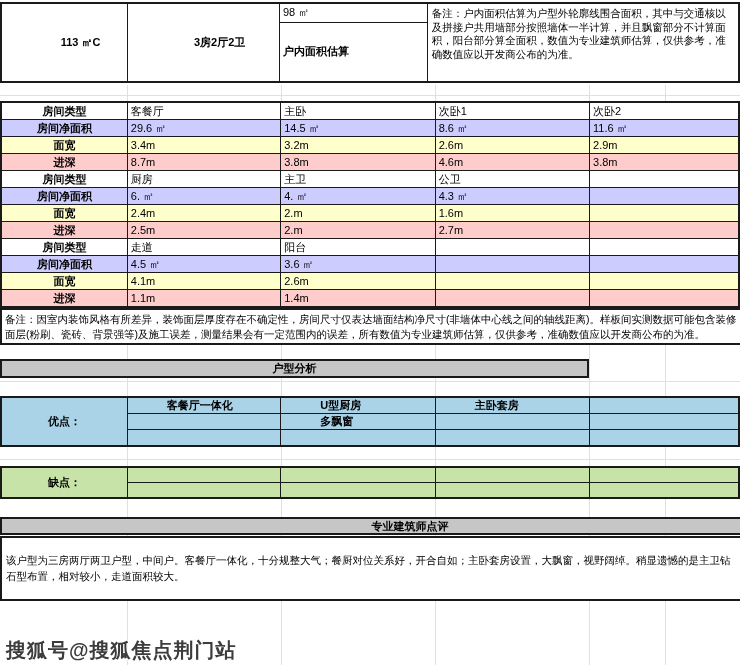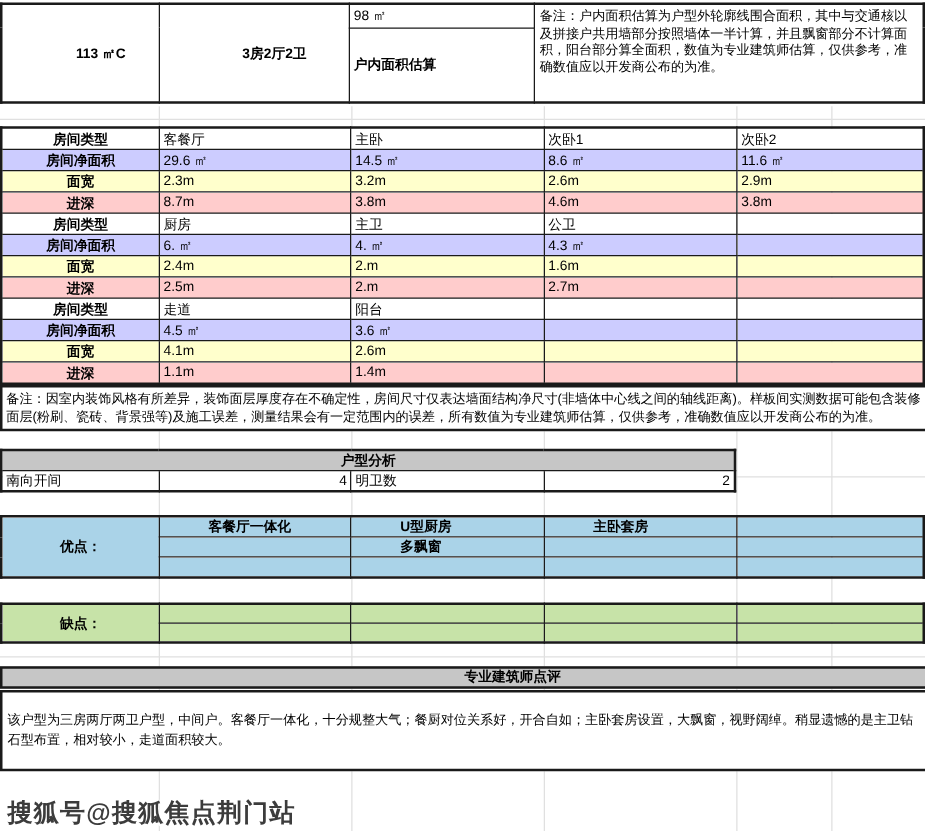--- a/index.html
+++ b/index.html
@@ -112,21 +112,21 @@
     </tr>
     <tr class="area">
       <td class="lbl">房间净面积</td>
       <td>29.6 ㎡</td>
       <td>14.5 ㎡</td>
       <td>8.6 ㎡</td>
       <td>11.6 ㎡</td>
     </tr>
     <tr class="width">
       <td class="lbl">面宽</td>
-      <td>2.3m</td>
+      <td>3.4m</td>
       <td>3.2m</td>
       <td>2.6m</td>
       <td>2.9m</td>
     </tr>
     <tr class="depth">
       <td class="lbl">进深</td>
       <td>8.7m</td>
       <td>3.8m</td>
       <td>4.6m</td>
       <td>3.8m</td>
@@ -198,26 +198,20 @@
     <colgroup>
         <col style="width:126px">
         <col style="width:153px">
         <col style="width:154px">
         <col style="width:152px">
       </colgroup>
     <tbody>
         <tr>
           <td colspan="4" class="ttl">户型分析</td>
         </tr>
-    <tr>
-      <td>南向开间</td>
-      <td class="rgt">4</td>
-      <td>明卫数</td>
-      <td class="rgt">2</td>
-    </tr>
   </tbody>
     </table>
 
   <table id="pros-tbl" class="blk">
     <colgroup>
         <col style="width:126px">
         <col style="width:153px">
         <col style="width:154px">
         <col style="width:154px">
         <col style="width:149px">

